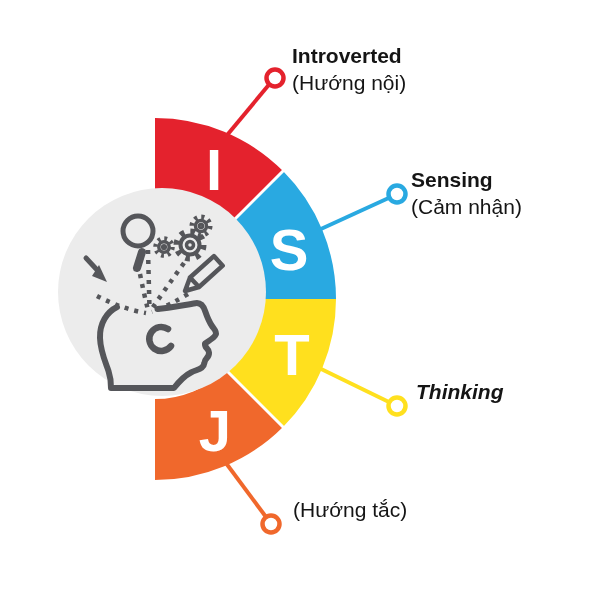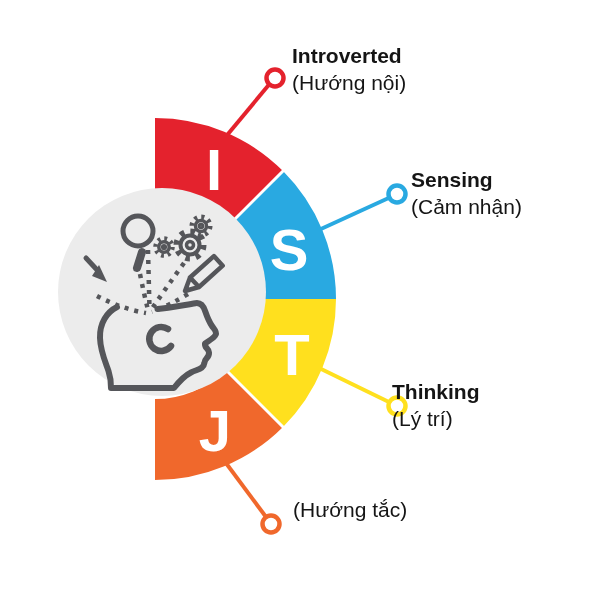--- a/index.html
+++ b/index.html
@@ -123,22 +123,21 @@
   <div class="label" style="left:411px; top:166px;">
     <div class="name">Sensing</div>
     <div class="viet">(Cảm nhận)</div>
   </div>
 
   <div class="label" style="left:292px; top:42px;">
     <div class="name">Introverted</div>
     <div class="viet">(Hướng nội)</div>
   </div>
 
-  <div class="label" style="left:392px; top:378px;">
+  <div class="label" style="left:416px; top:378px;font-style:italic;">
     <div class="name">Thinking</div>
-    <div class="viet">(Lý trí)</div>
   </div>
 
   <div class="label" style="left:293px; top:496px;">
     <div class="viet">(Hướng tắc)</div>
   </div>
 
 </div>
 
 </body></html>

